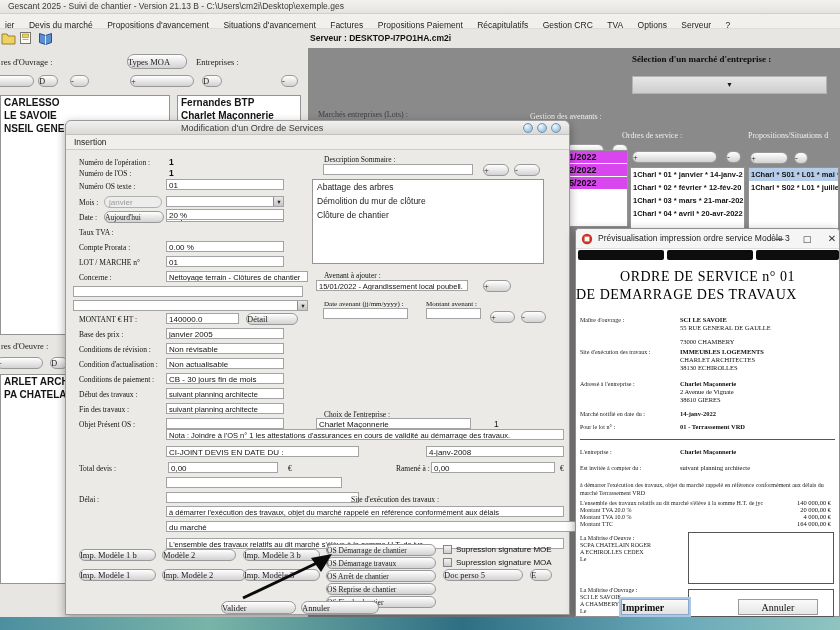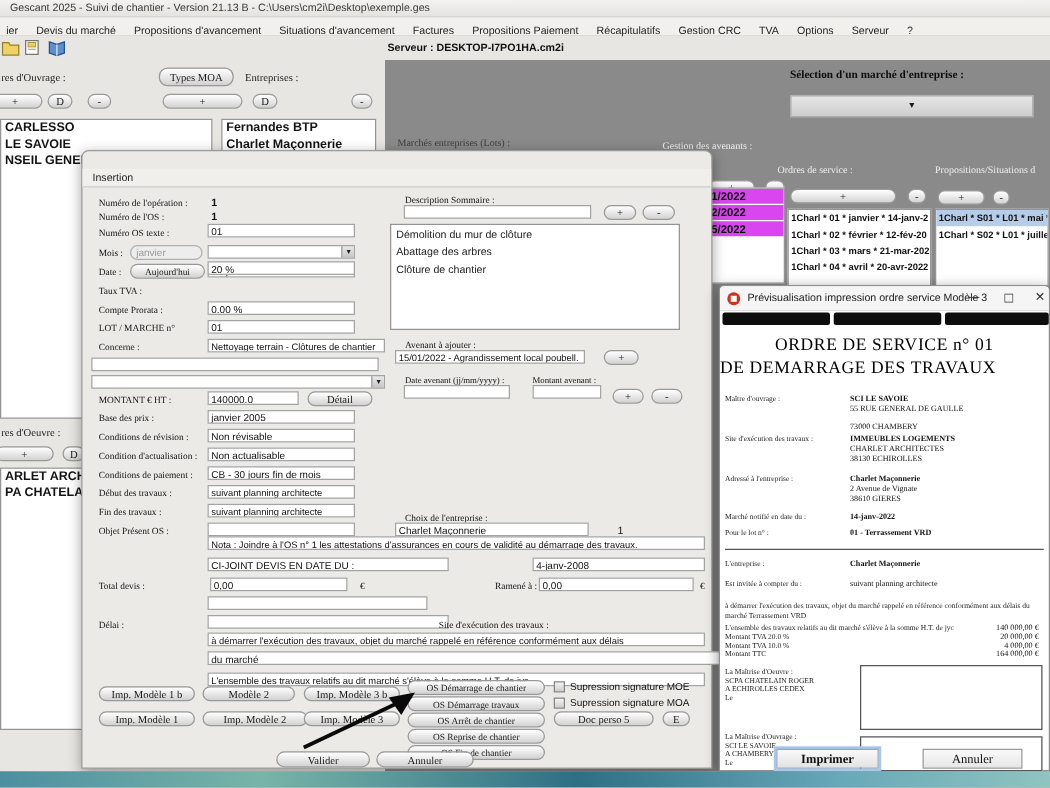--- a/index.html
+++ b/index.html
@@ -1,21 +1,21 @@
 <!DOCTYPE html>
 <html><head>
 <meta charset="utf-8">
 <style>
   *{margin:0;padding:0;box-sizing:border-box}
   html,body{width:840px;height:630px}
   body{position:relative;overflow:hidden;background:#e8e6e2;font-family:"Liberation Sans",sans-serif}
   .abs{position:absolute}
   .pill{position:absolute;height:12px;border:1px solid #999;border-radius:7px;
         background:linear-gradient(#ffffff,#d2d2d2);font:8.5px/11px "Liberation Serif",serif;
-        color:#1a1a1a;text-align:center;white-space:nowrap;overflow:hidden}
+        color:#1a1a1a;text-align:left;white-space:nowrap;overflow:hidden}
   .inp{position:absolute;height:11px;background:#fff;border:1px solid #a3a3a3;
        font:8px/9px "Liberation Sans",sans-serif;color:#111;padding:1px 2px;white-space:nowrap;overflow:hidden}
   .f75{font-size:7.5px}
   .dlbl{position:absolute;font:7.5px "Liberation Serif",serif;color:#111;white-space:nowrap}
   .arrbox{position:absolute;right:-2px;top:-1px;width:12px;height:11px;border:1px solid #8f8f8f;
           background:linear-gradient(#e9e9e9,#c5c5c5);font-size:5.5px;line-height:10px;text-align:center;color:#222}
   .lst{position:absolute;background:#fff;border:1px solid #949494;overflow:hidden}
   .bi{font:bold 10px/13px "Liberation Sans",sans-serif;color:#141414;padding:0 3px;white-space:nowrap}
   .dli{font:8.5px/12px "Liberation Sans",sans-serif;color:#222;padding:1px 4px;white-space:nowrap}
   .chk{position:absolute;width:9px;height:9px;border:1px solid #858585;background:linear-gradient(#f4f4f4,#cdcdcd)}
@@ -131,20 +131,26 @@
     <span class="wlbl" style="left:440px;top:83px">Propositions/Situations d</span>
     <div class="pill" style="left:442px;top:104px;width:38px">+</div>
     <div class="pill" style="left:486px;top:104px;width:14px">-</div>
     <div class="lst" style="left:440px;top:119px;width:91px;height:62px">
       <div class="osrow" style="background:#b5cde8">1Charl * S01 * L01 * mai *</div>
       <div class="osrow">1Charl * S02 * L01 * juille</div>
     </div>
   </div>
 
   <div class="abs" style="left:65px;top:120px;width:505px;height:495px;background:#ebeae7;border:1px solid #9a9a9a;border-radius:6px 6px 0 0;box-shadow:0 3px 10px rgba(0,0,0,.35);z-index:10">
+    <div style="position:absolute;left:0;top:0;width:100%;height:14px;background:linear-gradient(#f2f1ef,#dbd9d5);border-bottom:1px solid #c2c2c2;border-radius:6px 6px 0 0">
+      <span style="position:absolute;left:115px;top:2px;font:9px 'Liberation Sans',sans-serif;color:#3c3c3c;white-space:nowrap">Modification d'un Ordre de Services</span>
+      <span class="circ" style="left:457px;top:2px"></span>
+      <span class="circ" style="left:471px;top:2px"></span>
+      <span class="circ" style="left:485px;top:2px"></span>
+    </div>
     <div style="position:absolute;left:0;top:14px;width:100%;height:15px;background:#f0efec;border-bottom:1px solid #cccccc">
       <span style="position:absolute;left:8px;top:2px;font:8.5px 'Liberation Sans',sans-serif;color:#222">Insertion</span>
     </div>
 
     <span class="dlbl" style="left:13px;top:37px">Numéro de l'opération :</span>
     <span style="position:absolute;left:103px;top:36px;font:bold 8.5px 'Liberation Sans',sans-serif;color:#111">1</span>
     <span class="dlbl" style="left:13px;top:48px">Numéro de l'OS :</span>
     <span style="position:absolute;left:103px;top:47px;font:bold 8.5px 'Liberation Sans',sans-serif;color:#111">1</span>
 
     <span class="dlbl" style="left:13px;top:61px">Numéro OS texte :</span>
@@ -200,22 +206,22 @@
     <div class="inp f75" style="left:100px;top:282px;width:118px">suivant planning architecte</div>
 
     <span class="dlbl" style="left:13px;top:299px">Objet Présent OS :</span>
     <div class="inp" style="left:100px;top:297px;width:118px"></div>
 
     <span class="dlbl" style="left:258px;top:34px">Description Sommaire :</span>
     <div class="inp" style="left:257px;top:43px;width:150px"></div>
     <div class="pill" style="left:417px;top:43px;width:26px">+</div>
     <div class="pill" style="left:448px;top:43px;width:26px">-</div>
     <div class="lst" style="left:246px;top:58px;width:232px;height:85px">
+      <div class="dli">Abattage des arbres</div>
       <div class="dli">Démolition du mur de clôture</div>
-      <div class="dli">Abattage des arbres</div>
       <div class="dli">Clôture de chantier</div>
     </div>
 
     <span class="dlbl" style="left:258px;top:150px">Avenant à ajouter :</span>
     <div class="inp f75" style="left:250px;top:159px;width:152px">15/01/2022 - Agrandissement local poubell.</div>
     <div class="pill" style="left:417px;top:159px;width:28px">+</div>
 
     <span class="dlbl" style="left:258px;top:179px;font-size:7px">Date avenant (jj/mm/yyyy) :</span>
     <span class="dlbl" style="left:360px;top:179px;font-size:7px">Montant avenant :</span>
     <div class="inp" style="left:257px;top:187px;width:85px"></div>
@@ -339,18 +345,18 @@
     <span class="pv-lbl" style="left:4px;top:320px">A ECHIROLLES CEDEX</span>
     <span class="pv-lbl" style="left:4px;top:327px">Le</span>
     <div class="sigbox" style="left:112px;top:303px;width:146px;height:52px"></div>
 
     <span class="pv-lbl" style="left:4px;top:358px">La Maîtrise d'Ouvrage :</span>
     <span class="pv-lbl" style="left:4px;top:365px">SCI LE SAVOIE</span>
     <span class="pv-lbl" style="left:4px;top:372px">A CHAMBERY</span>
     <span class="pv-lbl" style="left:4px;top:379px">Le</span>
     <div class="sigbox" style="left:112px;top:360px;width:146px;height:28px"></div>
 
-    <div style="position:absolute;left:45px;top:370px;width:82px;height:16px;background:linear-gradient(#fafafa,#e2e2e2);border:1px solid #8aa8c8;box-shadow:0 0 0 2px #a9c7e6;font:bold 10px/15px 'Liberation Serif',serif;text-align:center;color:#111">Imprimer</div>
+    <div style="position:absolute;left:45px;top:370px;width:68px;height:16px;background:linear-gradient(#fafafa,#e2e2e2);border:1px solid #8aa8c8;box-shadow:0 0 0 2px #a9c7e6;font:bold 10px/15px 'Liberation Serif',serif;text-align:left;color:#111">Imprimer</div>
     <div style="position:absolute;left:162px;top:370px;width:80px;height:16px;background:linear-gradient(#fafafa,#e6e6e6);border:1px solid #999;font:10px/15px 'Liberation Serif',serif;text-align:center;color:#111">Annuler</div>
   </div>
 
   <div class="abs" style="left:0;top:617px;width:840px;height:13px;z-index:30;background:linear-gradient(90deg,#4d8fa0,#79b4a8 25%,#2f6f84 55%,#68a8b8 80%,#8fc4c0)"></div>
 </div>
 
 </body></html>

